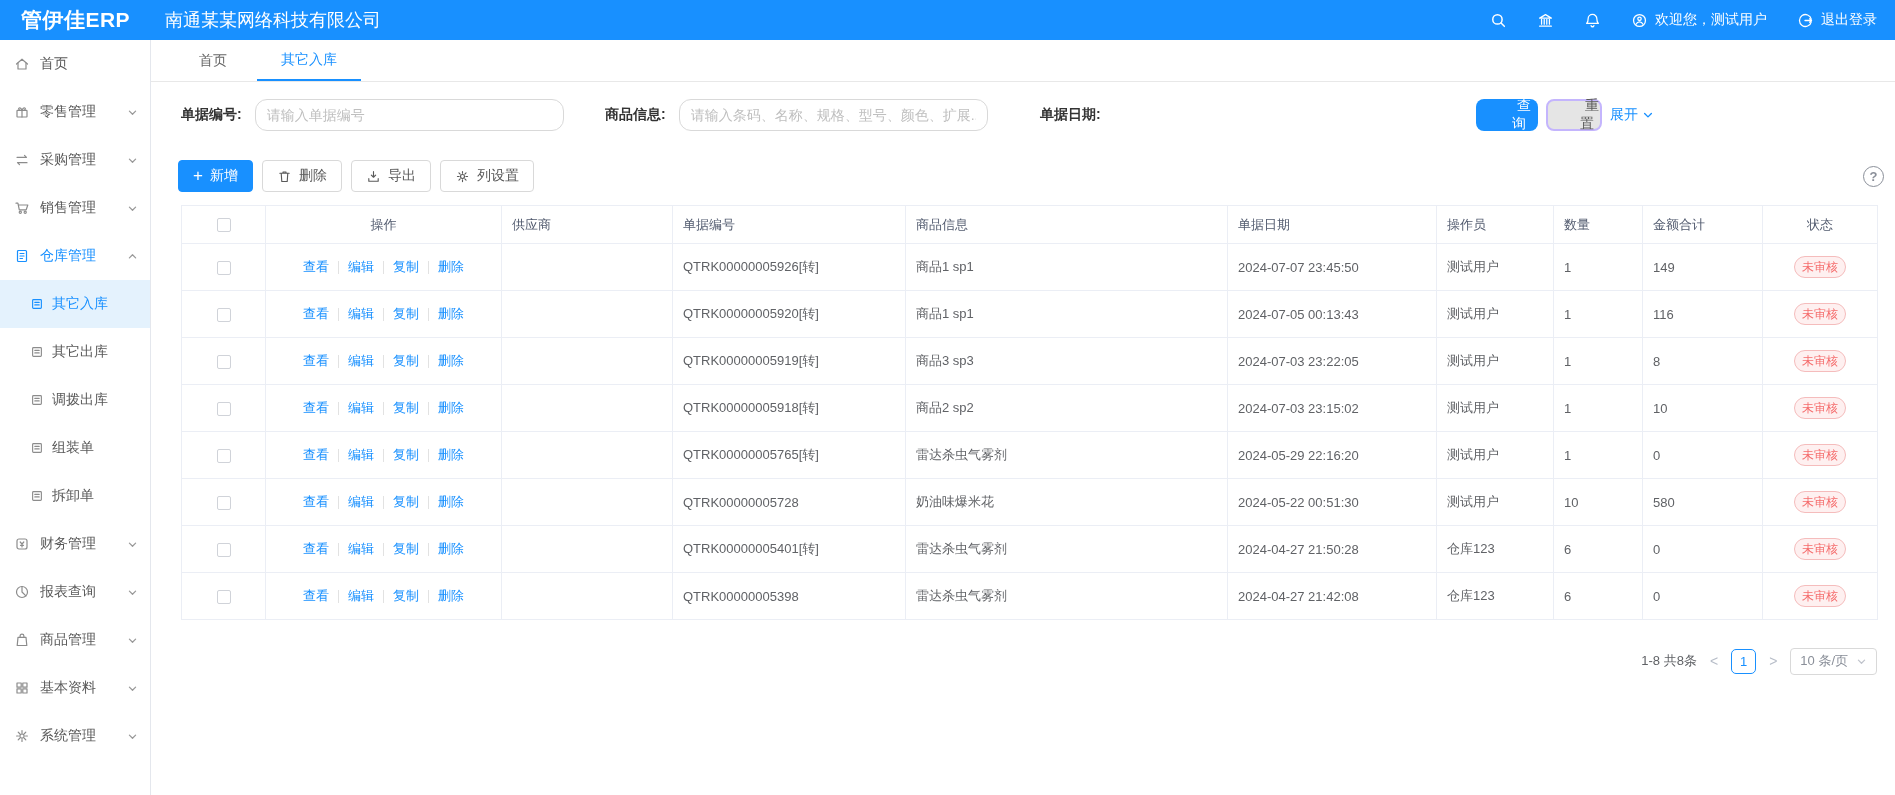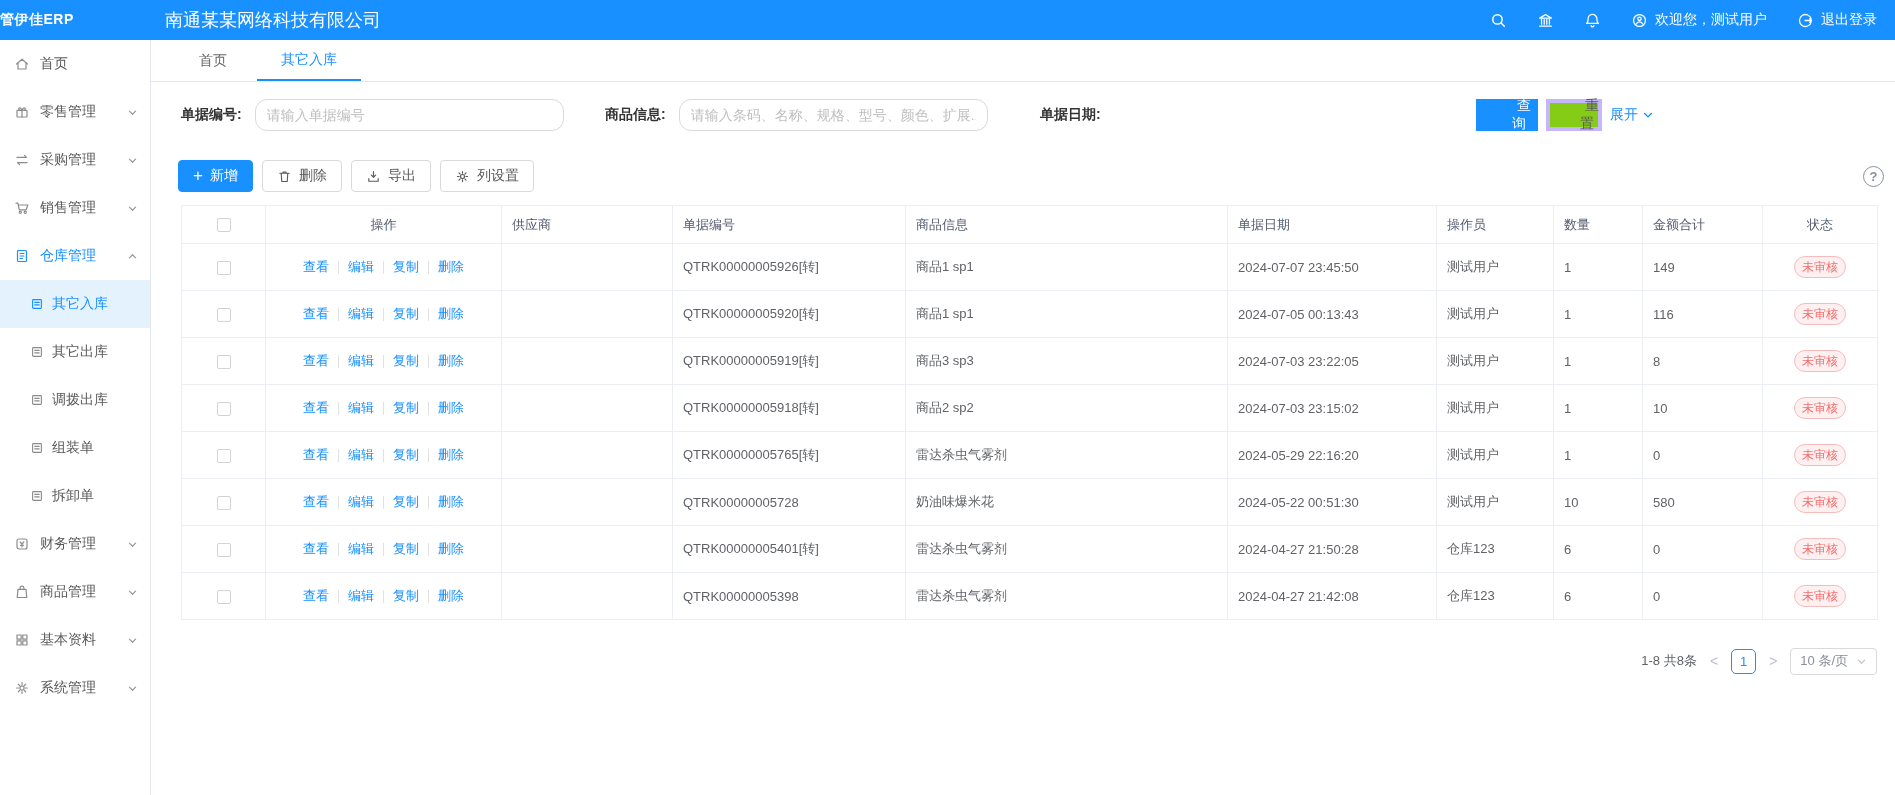--- a/index.html
+++ b/index.html
@@ -9,21 +9,21 @@
     background:#fff; font-family:"Liberation Sans","DejaVu Sans",sans-serif;
     color:#333;
   }
   .svgi { display:block; }
 
   
   .header {
     position:absolute; top:0; left:0; width:1895px; height:40px;
     background:#1890ff; color:#fff; display:flex; align-items:center;
   }
-  .logo { width:151px; font-size:14px; font-weight:bold; letter-spacing:.5px; }
+  .logo { width:151px; text-align:center; font-size:21px; font-weight:bold; letter-spacing:.5px; }
   .company { font-size:18px; margin-left:14px; }
   .hright { margin-left:auto; display:flex; align-items:center; gap:30px; padding-right:18px; font-size:14px; }
   .hicon { display:flex; align-items:center; cursor:pointer; }
   .hitem { display:flex; align-items:center; gap:7px; cursor:pointer; white-space:nowrap; }
 
   
   .sidebar {
     position:absolute; top:40px; left:0; width:151px; bottom:0;
     background:#fff; border-right:1px solid #e4e7ed;
   }
@@ -57,25 +57,25 @@
     font-family:"Liberation Sans","DejaVu Sans",sans-serif;
   }
   .finput::placeholder { color:#bfbfbf; }
   .daterange {
     width:313px; height:32px; border:1px solid #d9d9d9; border-radius:4px;
     display:flex; align-items:center; justify-content:center; gap:24px;
     font-size:14px; color:#606266; cursor:pointer;
   }
   .tilde { color:#999; }
   .fbtn {
-    position:absolute; top:59px; height:32px; border-radius:0; font-size:14px;
+    position:absolute; top:59px; height:32px; border-radius:8px; font-size:14px;
     display:flex; align-items:center; justify-content:center; cursor:pointer;padding-left:36px;
   }
   .btn-search { left:1325px; width:62px; background:#1890ff; color:#fff; letter-spacing:5px; text-indent:5px; }
-  .btn-reset  { left:1395px; width:56px; background:#84cc16; color:#595959; border:4px solid #c4b5fd; letter-spacing:5px; text-indent:5px; }
+  .btn-reset  { left:1395px; width:56px; background:#e5e5e5; color:#595959; border:2px solid #c4b5fd; letter-spacing:5px; text-indent:5px; }
   .expand { position:absolute; top:59px; left:1459px; height:32px; display:flex; align-items:center; gap:4px; color:#1890ff; font-size:14px; cursor:pointer; }
 
   
   .toolbar { position:absolute; top:120px; left:27px; display:flex; gap:9px; }
   .tbtn {
     height:32px; padding:0 14px; border:1px solid #d9d9d9; border-radius:4px;
     background:#fff; color:#595959; font-size:14px;
     display:flex; align-items:center; gap:7px; cursor:pointer; white-space:nowrap;
   }
   .tbtn-primary { background:#1890ff; border-color:#1890ff; color:#fff; }
@@ -281,20 +281,34 @@
     <span class="lbl">拆卸单</span>
   </div>
   <div class="sitem">
     <span class="ic">
         <svg class="svgi" viewBox="0 0 16 16" width="16" height="16" fill="none" stroke="currentColor" stroke-width="1.2" stroke-linecap="round" stroke-linejoin="round">
           <rect x="3" y="3" width="10" height="10" rx="2"></rect>
           <path d="m6.2 6 1.8 2 1.8-2M8 8v3M6.5 9.3h3"></path>
         </svg>
       </span>
     <span class="lbl">财务管理</span>
+    <span class="chev">
+        <svg class="svgi" viewBox="0 0 16 16" width="11" height="11" fill="none" stroke="currentColor" stroke-width="1.8" stroke-linecap="round" stroke-linejoin="round">
+          <path d="m3.5 6 4.5 4.5L12.5 6"></path>
+        </svg>
+      </span>
+  </div>
+  <div class="sitem">
+    <span class="ic">
+        <svg class="svgi" viewBox="0 0 16 16" width="16" height="16" fill="none" stroke="currentColor" stroke-width="1.2" stroke-linecap="round" stroke-linejoin="round">
+          <circle cx="8" cy="8" r="5.5"></circle>
+          <path d="M8 2.5V8l3.9 3.9"></path>
+        </svg>
+      </span>
+    <span class="lbl">报表查询</span>
     <span class="chev">
         <svg class="svgi" viewBox="0 0 16 16" width="11" height="11" fill="none" stroke="currentColor" stroke-width="1.8" stroke-linecap="round" stroke-linejoin="round">
           <path d="m3.5 6 4.5 4.5L12.5 6"></path>
         </svg>
       </span>
   </div>
   <div class="sitem">
     <span class="ic">
         <svg class="svgi" viewBox="0 0 16 16" width="16" height="16" fill="none" stroke="currentColor" stroke-width="1.2" stroke-linecap="round" stroke-linejoin="round">
           <path d="M4 5.4h8l.8 8.1H3.2z"></path>

